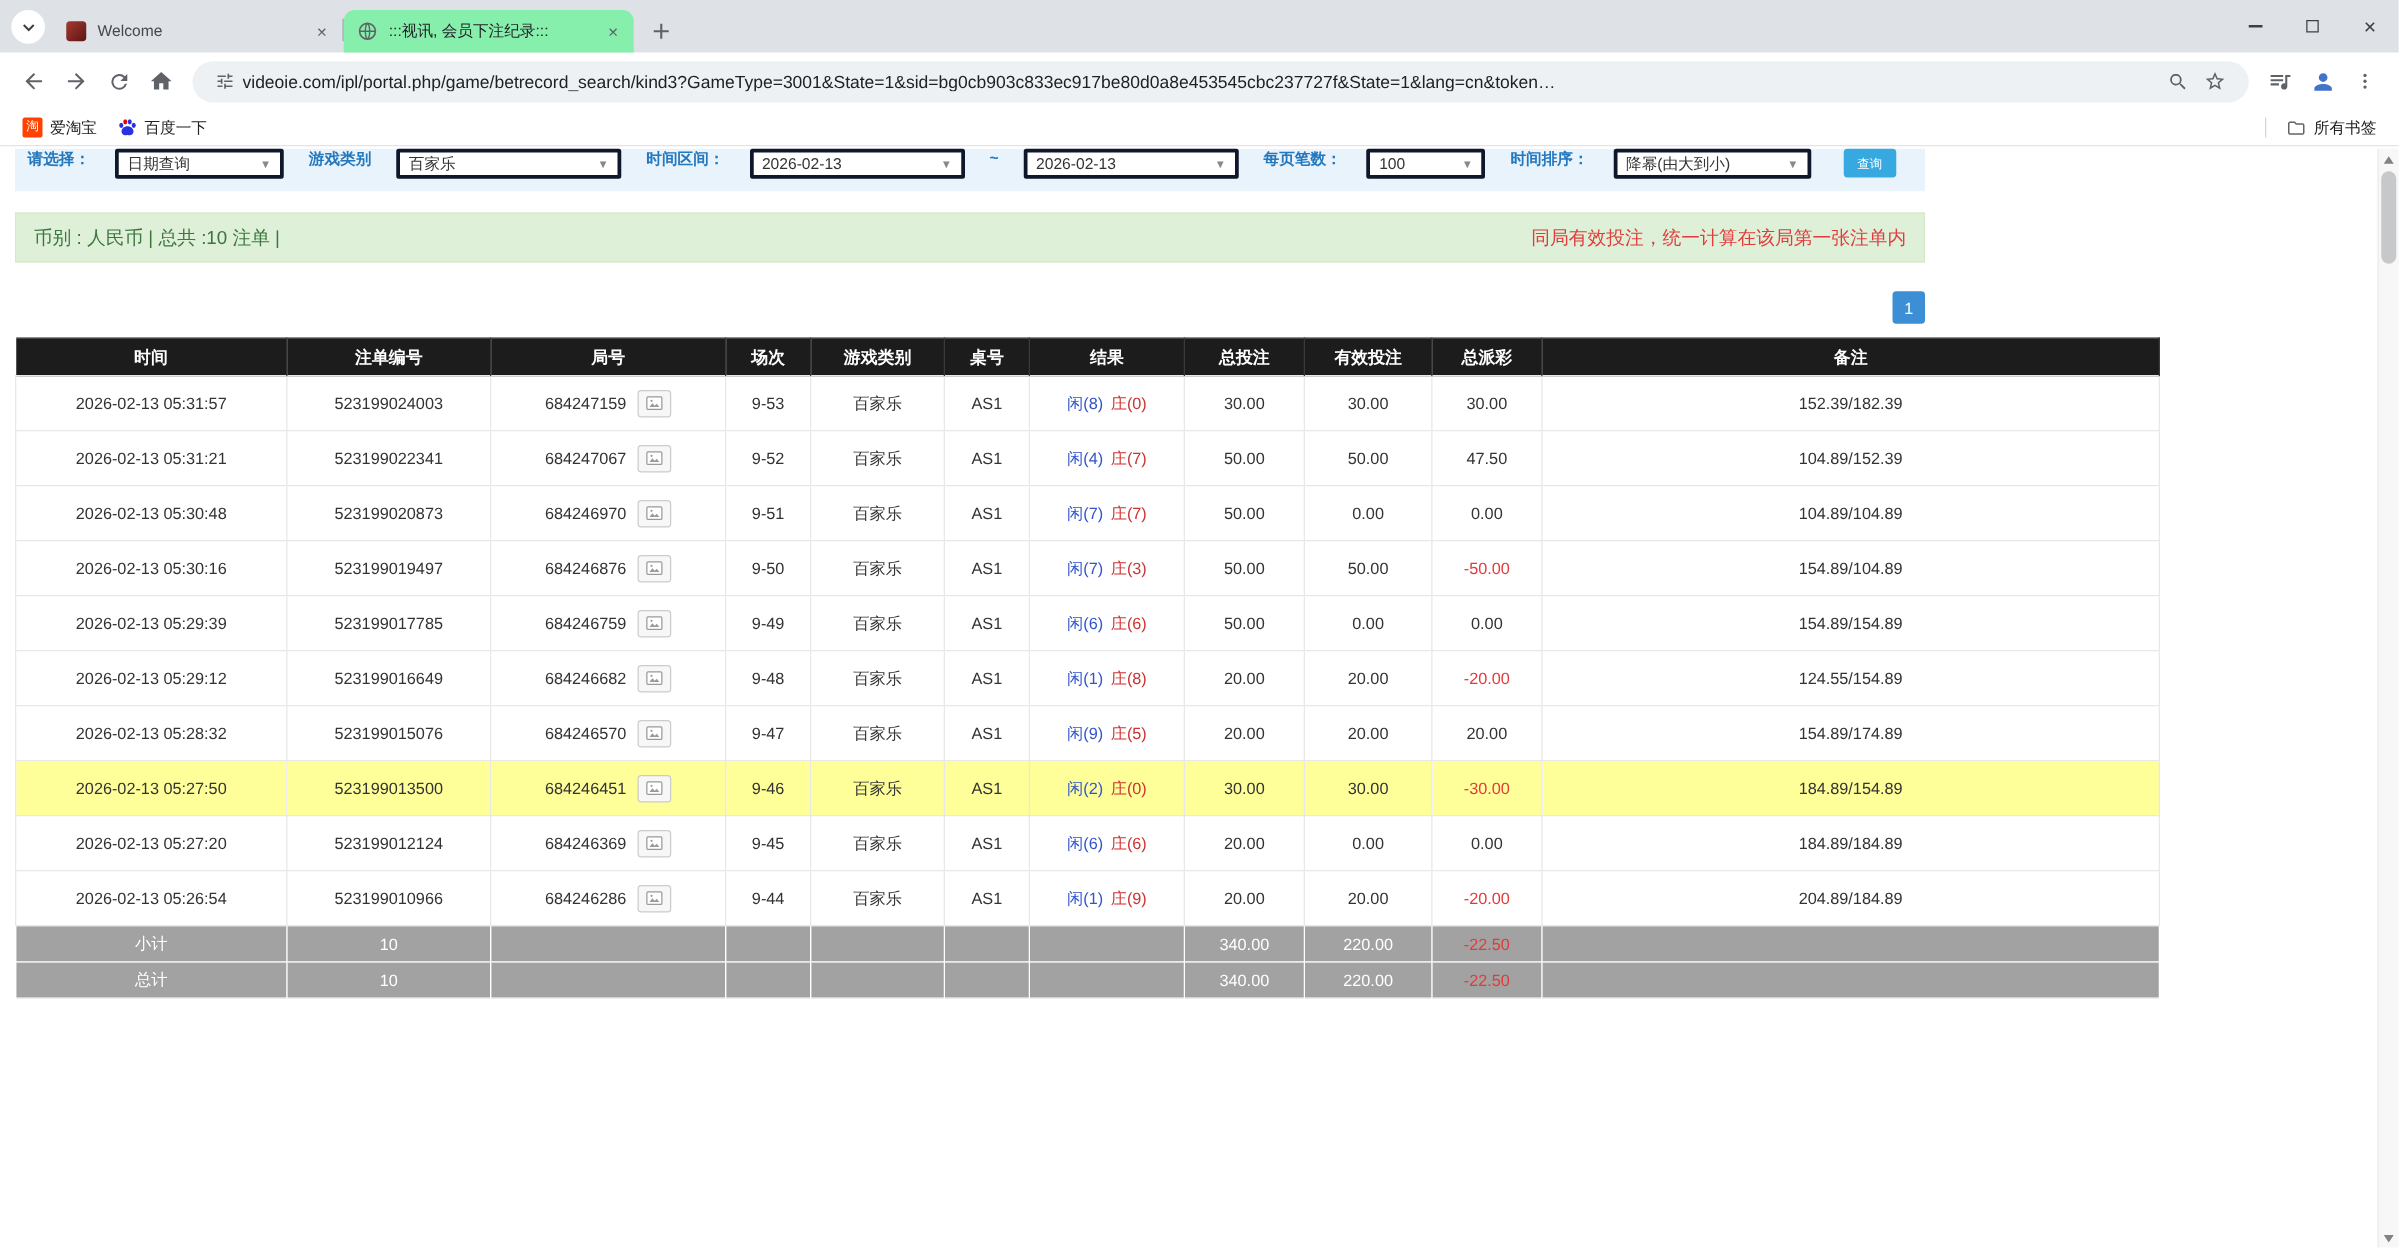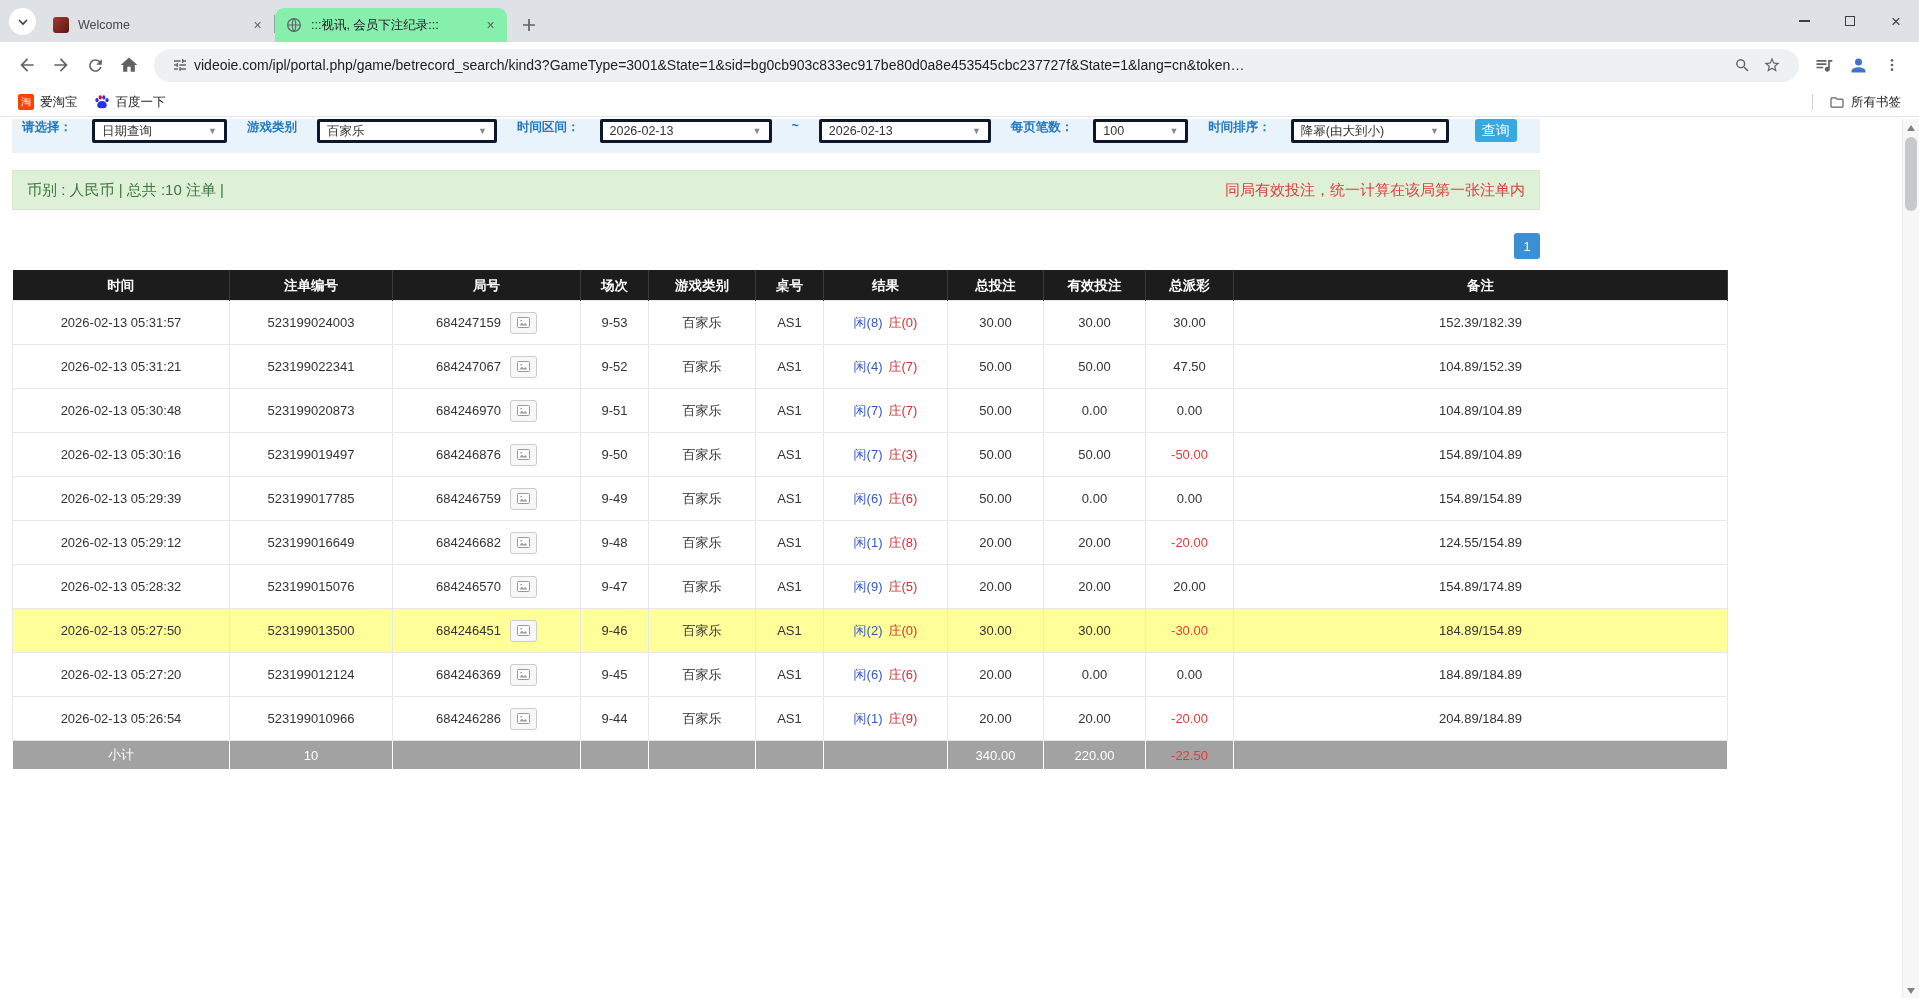--- a/index.html
+++ b/index.html
@@ -50,21 +50,21 @@
   .sb-arrow-down { border-top:6px solid #818181; position:absolute; bottom:0; left:4px; }
   .sb-thumb { position:absolute; top:18px; left:2px; width:12px; height:74px; background:#c6c8ca; border-radius:6px; }
 
   
   .filter-bar { margin-top:2px; height:34px; background:#e9f3fb; display:flex; align-items:flex-start; padding:0 10px; font-size:12.5px; gap:20px; }
   .f-label { color:var(--label-blue,#2478be); font-weight:700; white-space:nowrap; }
   .sel { height:24px; background:#fff; border:3px solid #0f172a; border-radius:2px; display:flex; align-items:center; justify-content:space-between; padding:0 7px; color:#333; white-space:nowrap; }
   .sel .caret { color:#888; font-size:9px; margin-left:6px; }
   .w-query{width:135px} .w-game{width:180px} .w-date{width:172px} .w-size{width:95px} .w-sort{width:158px}
   .tilde { color:var(--label-blue,#2478be); font-weight:700; }
-  .search-btn { width:42px; height:23px; background:var(--accent,#36a9e1); color:#fff; border:none; border-radius:3px; font-size:14px; margin-left:6px; font-family:Liberation Sans, sans-serif; }
+  .search-btn { width:42px; height:23px; background:var(--accent,#36a9e1); color:#fff; border:none; border-radius:3px; font-size:10px; margin-left:6px; font-family:Liberation Sans, sans-serif; }
 
   
   .summary-bar { margin-top:17px; height:40px; background:var(--success-bg,#dff0d8); border:1px solid #d6e9c6; display:flex; align-items:center; justify-content:space-between; padding:0 14px; font-size:15px; }
   .summary-left { color:#3c763d; }
   .summary-right { color:var(--warn-red,#e03c3c); }
 
   
   .pagination { margin-top:23px; display:flex; justify-content:flex-end; }
   .page-btn { min-width:26px; height:26px; background:var(--page-active,#3c8fd4); color:#fff; display:flex; align-items:center; justify-content:center; border-radius:3px; font-size:13px; }
 
@@ -590,20 +590,33 @@
           <td></td>
             <td></td>
             <td></td>
             <td></td>
             <td></td>
           <td>340.00</td>
           <td>220.00</td>
           <td class="neg">-22.50</td>
           <td></td>
         </tr>
+        <tr class="footer-row">
+          <td>总计</td>
+          <td>10</td>
+          <td></td>
+            <td></td>
+            <td></td>
+            <td></td>
+            <td></td>
+          <td>340.00</td>
+          <td>220.00</td>
+          <td class="neg">-22.50</td>
+          <td></td>
+        </tr>
       </tbody>
     </table>
   </div>
 
   <div class="scrollbar">
     <div class="sb-arrow-up"></div>
     <div class="sb-thumb"></div>
     <div class="sb-arrow-down"></div>
   </div>
 </div>

